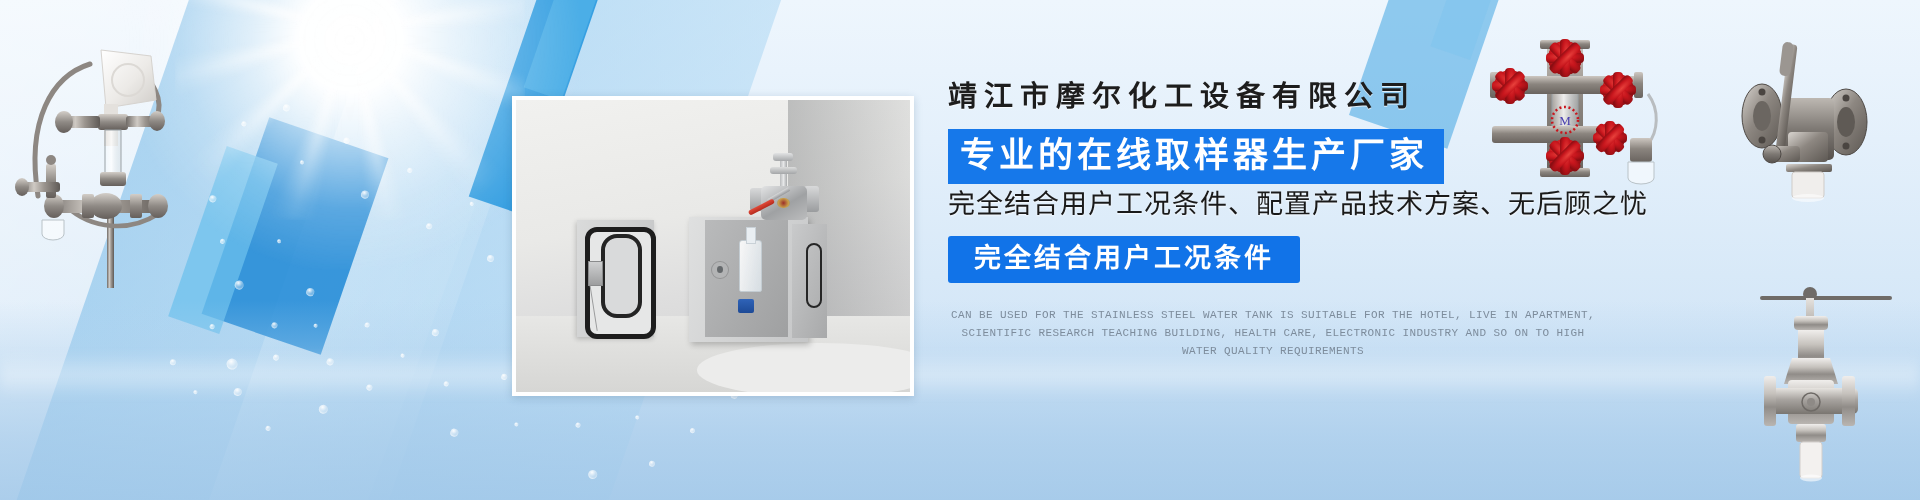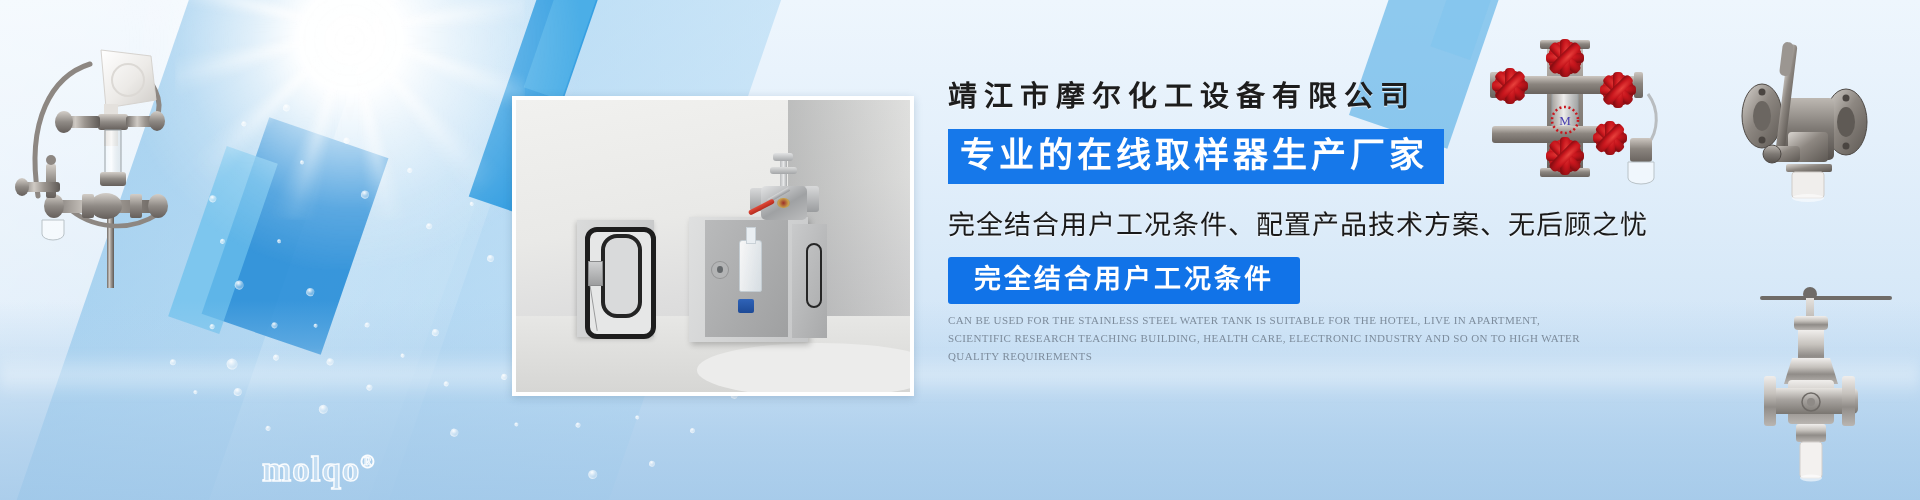--- a/index.html
+++ b/index.html
@@ -171,35 +171,35 @@
     white-space:nowrap;line-height:1.25;
     text-shadow:0 1px 0 rgba(255,255,255,.7);
   }
   .headline{
     display:inline-block;margin-top:15px;
     background:#1678ea;color:#fff;
     font-size:35px;font-weight:700;letter-spacing:4px;
     padding:7px 16px 9px 12px;white-space:nowrap;line-height:1.1;
   }
   .subline{
-    margin-top:25px;color:#1a1a1a;font-size:27px;font-weight:500;letter-spacing:1px;
+    margin-top:4px;color:#1a1a1a;font-size:27px;font-weight:500;letter-spacing:1px;
     white-space:nowrap;line-height:1.2;
     text-shadow:0 1px 2px rgba(255,255,255,.85);
   }
   .badge{
     display:inline-block;margin-top:16px;
     background:#1173e8;color:#fff;border-radius:3px;
     font-size:27px;font-weight:600;letter-spacing:3px;
     padding:7px 26px 9px 26px;white-space:nowrap;line-height:1.15;
   }
   .eng{
-    margin-top:8px;width:650px;
-    font-family:Liberation Serif, serif;
+    margin-top:24px;width:650px;
+    font-family:Liberation Mono, monospace;
     font-size:11px;letter-spacing:.4px;line-height:1.62;
-    color:#7d8c9c;text-transform:uppercase;
+    color:#7d8c9c;text-transform:uppercase;text-align:center;
   }
 
   
   .watermark{
     position:absolute;left:262px;top:452px;
     font-family:"Liberation Serif","DejaVu Serif",serif;
     font-size:35px;font-weight:700;letter-spacing:1px;
     color:rgba(255,255,255,.30);
     -webkit-text-stroke:1.4px rgba(255,255,255,.92);
     text-stroke:1.4px rgba(255,255,255,.92);
@@ -542,15 +542,14 @@
   </div>
 
   <div class="text-block">
     <div class="company">靖江市摩尔化工设备有限公司</div>
     <div><span class="headline">专业的在线取样器生产厂家</span></div>
     <div class="subline">完全结合用户工况条件、配置产品技术方案、无后顾之忧</div>
     <div><span class="badge">完全结合用户工况条件</span></div>
     <div class="eng">CAN BE USED FOR THE STAINLESS STEEL WATER TANK IS SUITABLE FOR THE HOTEL, LIVE IN APARTMENT, SCIENTIFIC RESEARCH TEACHING BUILDING, HEALTH CARE, ELECTRONIC INDUSTRY AND SO ON TO HIGH WATER QUALITY REQUIREMENTS</div>
   </div>
 
-  <div class="watermark"><span>molqo</span><span class="reg">®</span></div>
 
 </div>
 
 </body></html>

